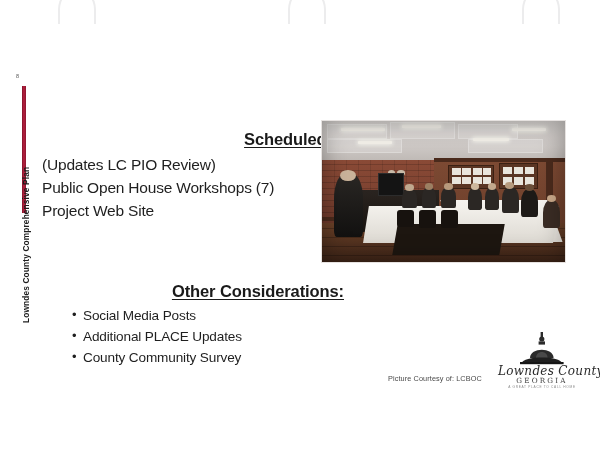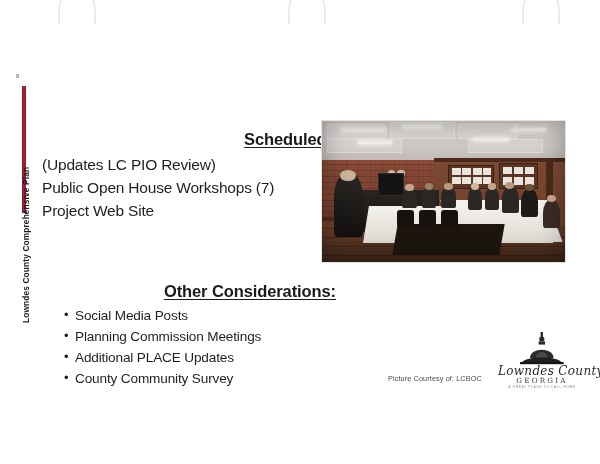--- a/index.html
+++ b/index.html
@@ -67,21 +67,21 @@
     font-size:19.5px;
     font-weight:bold;
     color:#1a1a1a;
     letter-spacing:-0.25px;
     white-space:nowrap;
   }
 
   
   .block{position:absolute;}
   .block-scheduled{left:42px;top:130px;width:290px;}
-  .block-other{left:46px;top:282px;width:290px;}
+  .block-other{left:54px;top:282px;width:290px;}
 
   .heading{
     font-size:16.5px;
     font-weight:bold;
     color:#1a1a1a;
     text-decoration:underline;
     text-underline-offset:2px;
     margin:0 0 5px 0;
     letter-spacing:-0.1px;
     text-align:right;
@@ -240,21 +240,20 @@
     <div class="heading">Scheduled:</div>
     <div class="plain-line">(Updates LC PIO Review)</div>
     <div class="plain-line">Public Open House Workshops (7)</div>
     <div class="plain-line">Project Web Site</div>
   </div>
 
   <div class="block block-other">
     <div class="heading">Other Considerations:</div>
     <ul class="bullet-list">
       <li>Social Media Posts</li>
-      <li>Planning Commission Meetings</li>
       <li>Additional PLACE Updates</li>
       <li>County Community Survey</li>
     </ul>
   </div>
 
   <div class="photo-frame" title="Public meeting in a brick-walled room with people seated around a U-shaped table">
     <div class="ph ph-ceiling"></div>
     <div class="ph-ceil-tile" style="left:2%;top:2%;width:24%;height:9%;"></div>
     <div class="ph-ceil-tile" style="left:28%;top:1%;width:26%;height:10%;"></div>
     <div class="ph-ceil-tile" style="left:56%;top:2%;width:24%;height:9%;"></div>

